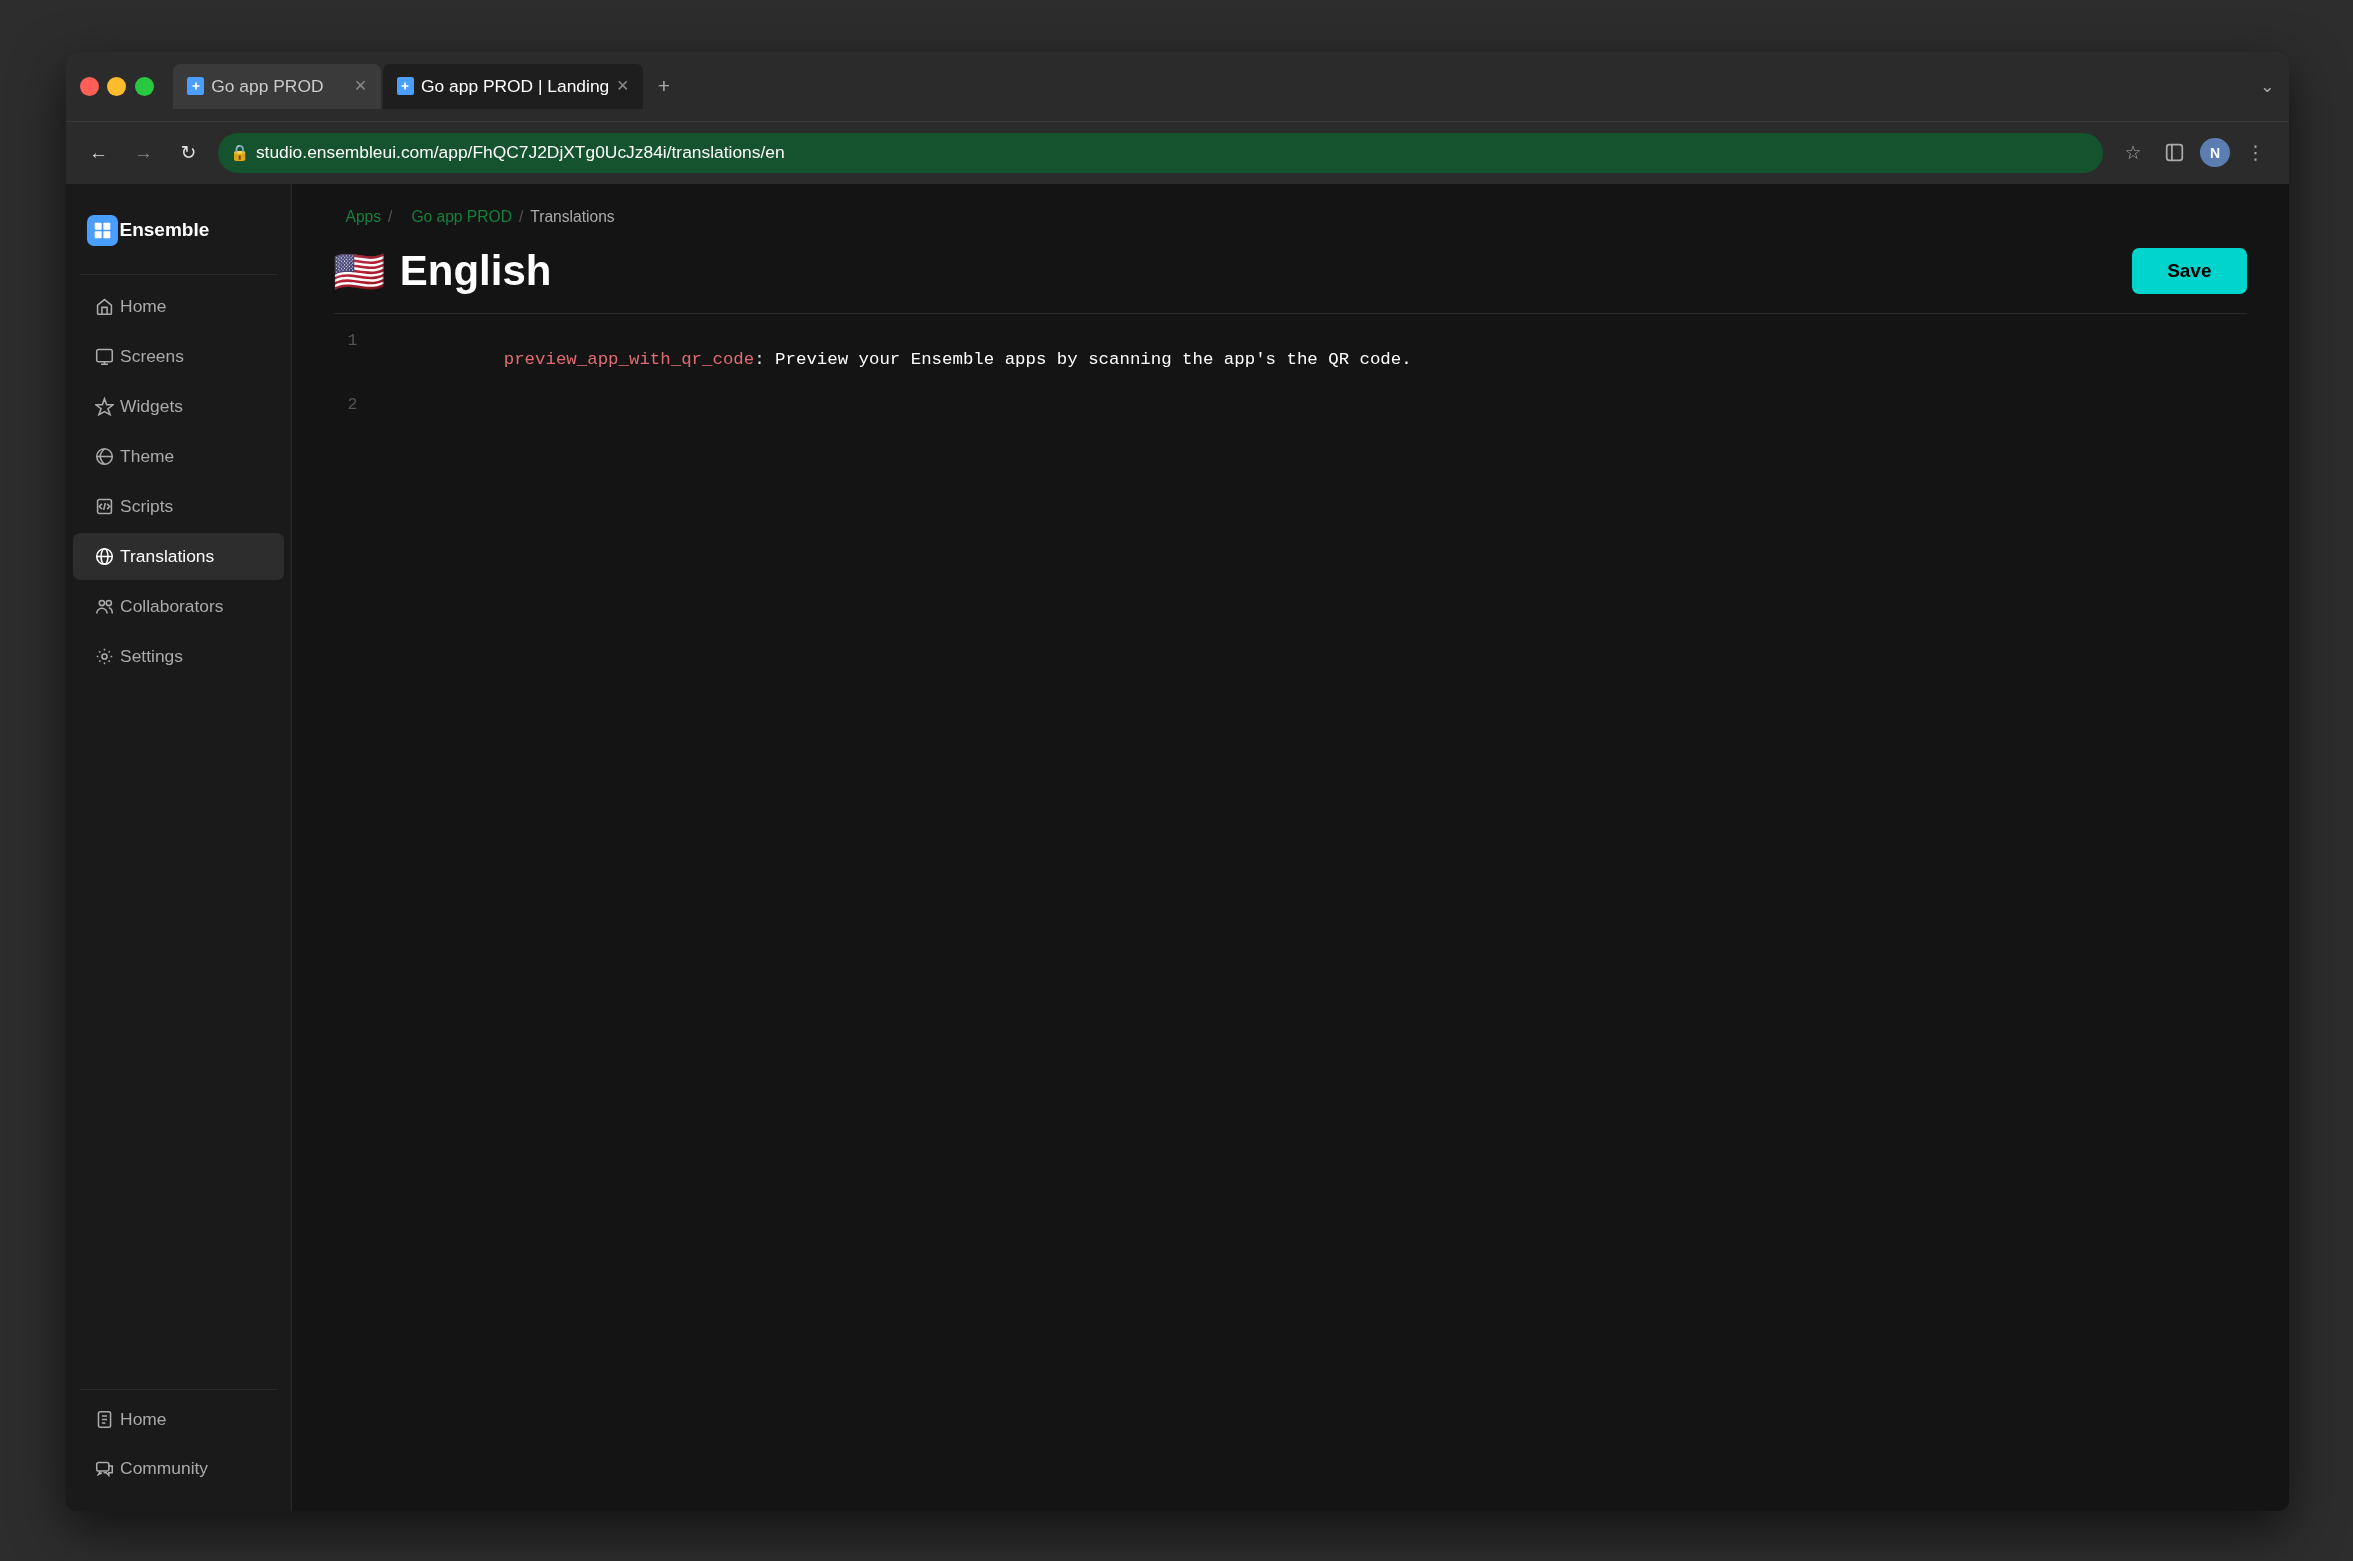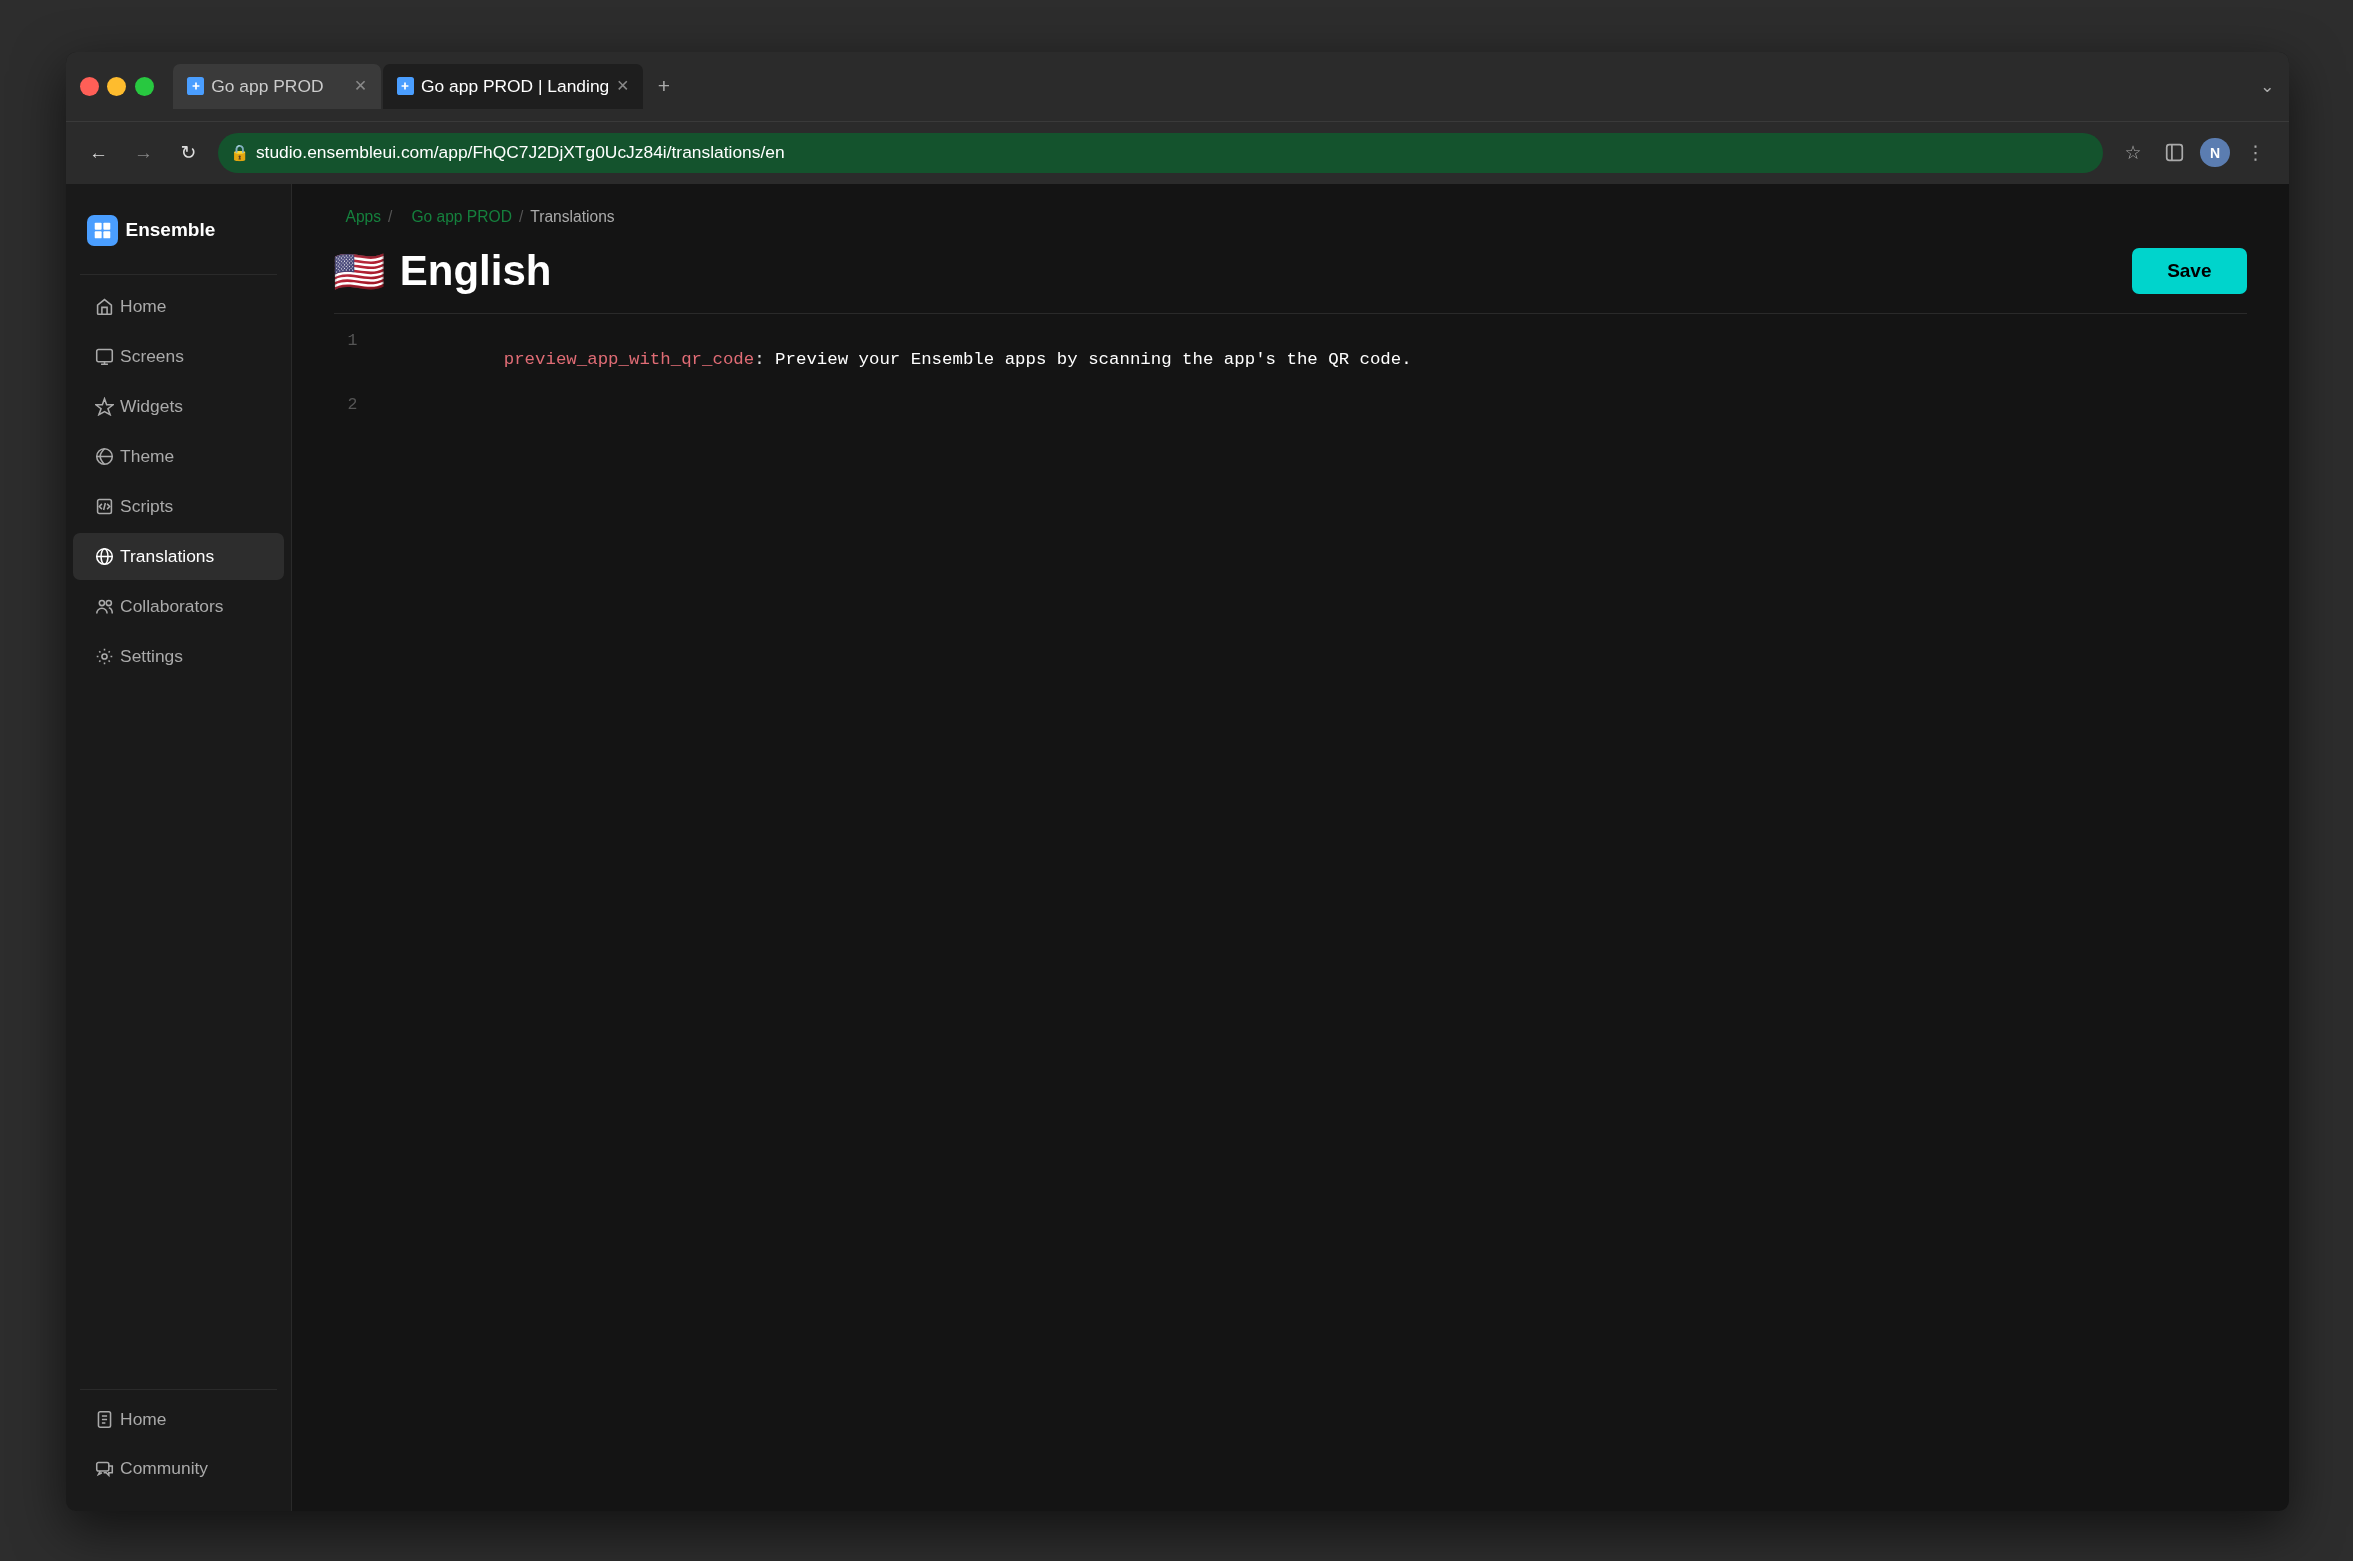--- a/index.html
+++ b/index.html
@@ -208,21 +208,21 @@
       border-right: 0.9px solid #2a2a2a;
       display: flex;
       flex-direction: column;
       padding: 17.4px 0;
       flex-shrink: 0;
     }
 
     .sidebar-logo {
       display: flex;
       align-items: center;
-      gap: 8px;
+      gap: 2px;
       padding: 14px 21px 21px;
     }
 
     .logo-icon {
       width: 31px;
       height: 31px;
       background: #4a9eff;
       border-radius: 7px;
       display: flex;
       align-items: center;

